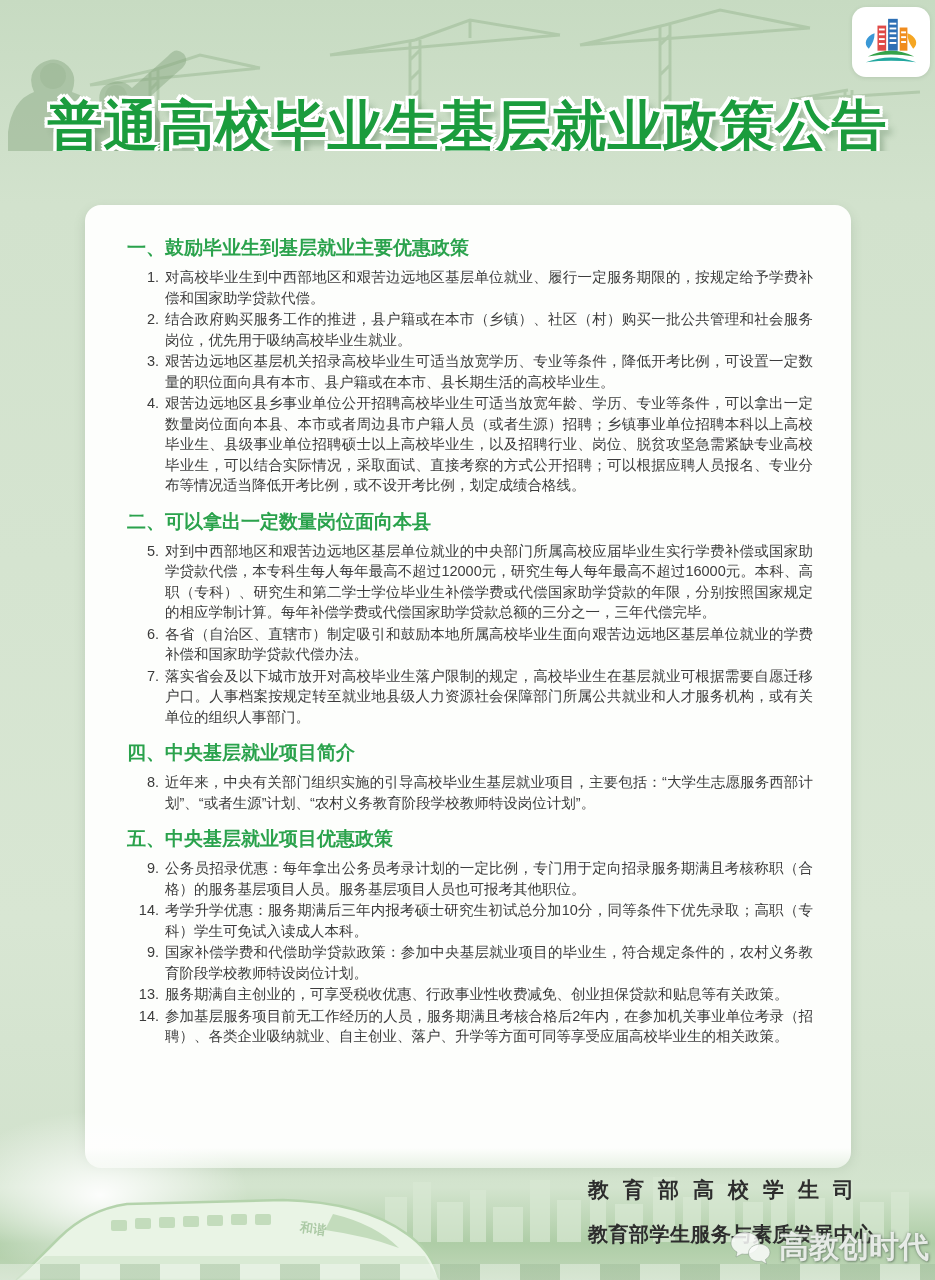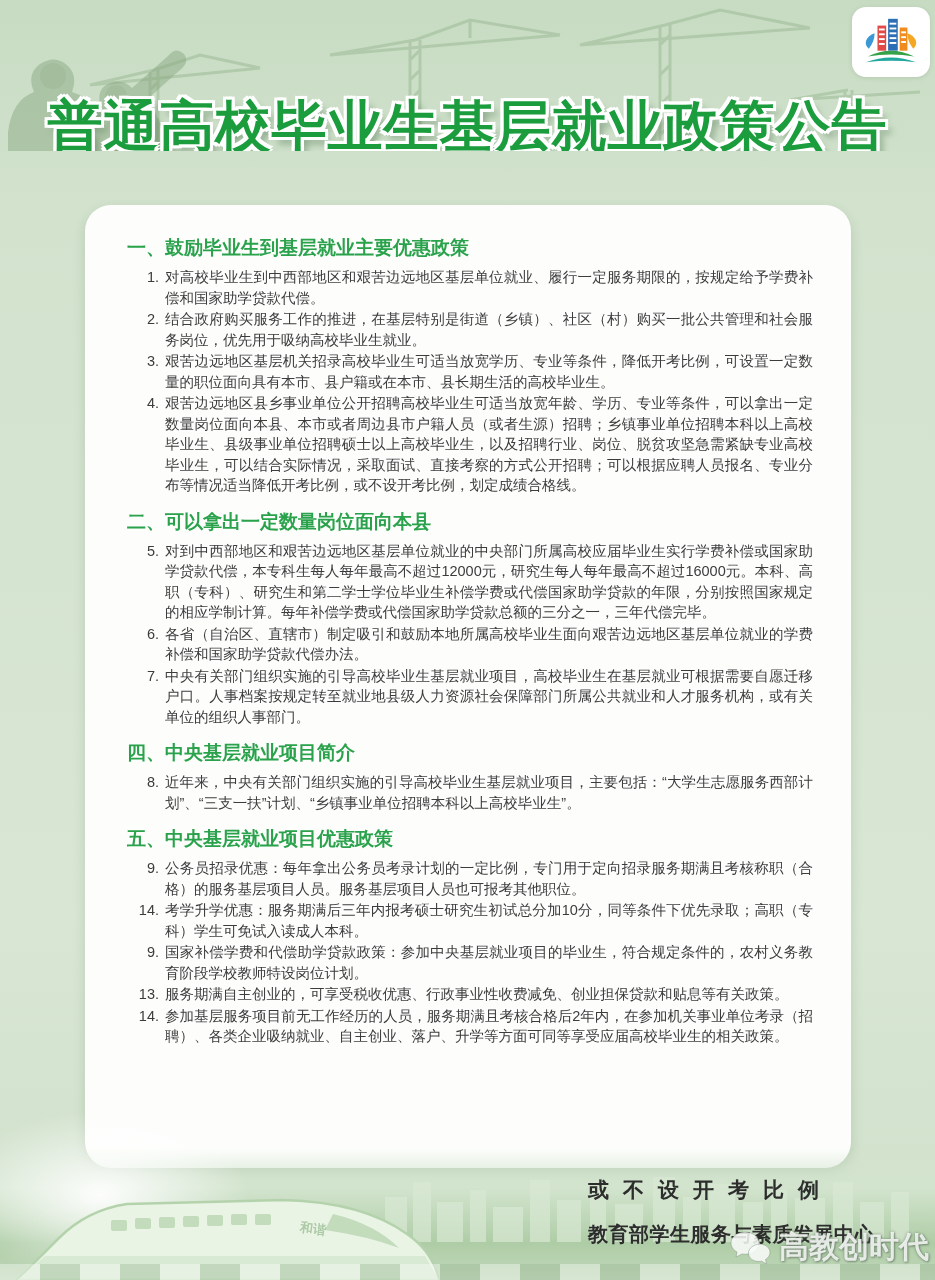--- a/index.html
+++ b/index.html
@@ -15,21 +15,21 @@
             border-radius:14px;display:flex;align-items:center;justify-content:center;
             box-shadow:0 1px 4px rgba(60,90,60,.15);}
   .page-title{position:absolute;top:90px;left:0;width:100%;text-align:center;
               font-size:55px;font-weight:900;letter-spacing:1px;color:#1b9c3d;
               text-shadow:-3px -3px 0 #fff,3px -3px 0 #fff,-3px 3px 0 #fff,3px 3px 0 #fff,
                           -3px 0 0 #fff,3px 0 0 #fff,0 -3px 0 #fff,0 3px 0 #fff,
                           6px 7px 7px rgba(50,95,55,.45);}
 
   
   .card{position:absolute;left:85px;top:205px;width:766px;height:963px;box-sizing:border-box;
-        background:#fdfefc;border-radius:26px;padding:28px 38px 18px 42px;
+        background:#fdfefc;border-radius:16px;padding:28px 38px 18px 42px;
         box-shadow:0 5px 12px rgba(80,110,80,.20);overflow:hidden;}
   .section-heading{color:#2aa24c;font-size:19px;font-weight:bold;margin:13px 0 6px 0;}
   .section-heading.first{margin-top:2px;}
   .item{display:flex;font-size:14.5px;line-height:20.5px;color:#3c3c3c;margin-bottom:1px;}
   .item .num{flex:0 0 32px;text-align:right;padding-right:6px;}
   .item .txt{flex:1;text-align:justify;}
 
   
   .footer{position:absolute;left:0;bottom:0;width:935px;height:132px;
           background:linear-gradient(180deg,rgba(238,246,236,0) 0%,#d3e4ce 30%,#aecda6 72%,#c2d8bb 100%);}
@@ -99,21 +99,21 @@
 
   <div class="card">
 
     <div class="section-heading first">一、鼓励毕业生到基层就业主要优惠政策</div>
     <div class="item">
       <span class="num">1.</span>
       <span class="txt">对高校毕业生到中西部地区和艰苦边远地区基层单位就业、履行一定服务期限的，按规定给予学费补偿和国家助学贷款代偿。</span>
     </div>
     <div class="item">
       <span class="num">2.</span>
-      <span class="txt">结合政府购买服务工作的推进，在基层特别是街道（乡镇）、社区（村）购买一批公共管理和社会服务岗位，优先用于吸纳高校毕业生就业。</span>
+      <span class="txt">结合政府购买服务工作的推进，县户籍或在本市（乡镇）、社区（村）购买一批公共管理和社会服务岗位，优先用于吸纳高校毕业生就业。</span>
     </div>
     <div class="item">
       <span class="num">3.</span>
       <span class="txt">艰苦边远地区基层机关招录高校毕业生可适当放宽学历、专业等条件，降低开考比例，可设置一定数量的职位面向具有本市、县户籍或在本市、县长期生活的高校毕业生。</span>
     </div>
     <div class="item">
       <span class="num">4.</span>
       <span class="txt">艰苦边远地区县乡事业单位公开招聘高校毕业生可适当放宽年龄、学历、专业等条件，可以拿出一定数量岗位面向本县、本市或者周边县市户籍人员（或者生源）招聘；乡镇事业单位招聘本科以上高校毕业生、县级事业单位招聘硕士以上高校毕业生，以及招聘行业、岗位、脱贫攻坚急需紧缺专业高校毕业生，可以结合实际情况，采取面试、直接考察的方式公开招聘；可以根据应聘人员报名、专业分布等情况适当降低开考比例，或不设开考比例，划定成绩合格线。</span>
     </div>
 
@@ -122,27 +122,27 @@
       <span class="num">5.</span>
       <span class="txt">对到中西部地区和艰苦边远地区基层单位就业的中央部门所属高校应届毕业生实行学费补偿或国家助学贷款代偿，本专科生每人每年最高不超过12000元，研究生每人每年最高不超过16000元。本科、高职（专科）、研究生和第二学士学位毕业生补偿学费或代偿国家助学贷款的年限，分别按照国家规定的相应学制计算。每年补偿学费或代偿国家助学贷款总额的三分之一，三年代偿完毕。</span>
     </div>
     <div class="item">
       <span class="num">6.</span>
       <span class="txt">各省（自治区、直辖市）制定吸引和鼓励本地所属高校毕业生面向艰苦边远地区基层单位就业的学费补偿和国家助学贷款代偿办法。</span>
     </div>
 
     <div class="item">
       <span class="num">7.</span>
-      <span class="txt">中央有关部门组织实施的引导高校毕业生基层就业项目，高校毕业生在基层就业可根据需要自愿迁移户口。人事档案按规定转至就业地县级人力资源社会保障部门所属公共就业和人才服务机构，或有关单位的组织人事部门。</span>
+      <span class="txt">落实省会及以下城市放开对高校毕业生落户限制的规定，高校毕业生在基层就业可根据需要自愿迁移户口。人事档案按规定转至就业地县级人力资源社会保障部门所属公共就业和人才服务机构，或有关单位的组织人事部门。</span>
     </div>
 
     <div class="section-heading">四、中央基层就业项目简介</div>
     <div class="item">
       <span class="num">8.</span>
-      <span class="txt">近年来，中央有关部门组织实施的引导高校毕业生基层就业项目，主要包括：“大学生志愿服务西部计划”、“三支一扶”计划、“乡镇事业单位招聘本科以上高校毕业生”。</span>
+      <span class="txt">近年来，中央有关部门组织实施的引导高校毕业生基层就业项目，主要包括：“大学生志愿服务西部计划”、“或者生源”计划、“农村义务教育阶段学校教师特设岗位计划”。</span>
     </div>
 
     <div class="section-heading">五、中央基层就业项目优惠政策</div>
     <div class="item">
       <span class="num">9.</span>
       <span class="txt">公务员招录优惠：每年拿出公务员考录计划的一定比例，专门用于定向招录服务期满且考核称职（合格）的服务基层项目人员。服务基层项目人员也可报考其他职位。</span>
     </div>
     <div class="item">
       <span class="num">14.</span>
       <span class="txt">考学升学优惠：服务期满后三年内报考硕士研究生初试总分加10分，同等条件下优先录取；高职（专科）学生可免试入读成人本科。</span>
@@ -198,21 +198,21 @@
           <rect x="216" y="38" width="16" height="11" rx="2"></rect>
         <rect x="240" y="38" width="16" height="11" rx="2"></rect>
       </g>
       <path d="M30,80 L410,80 L424,104 L2,104 Z" fill="#d4e7cf" opacity=".8"></path>
     </svg>
     <div class="train-label">和谐</div>
     <div class="rails"></div>
   </div>
 
   <div class="org">
-    <div class="org-line1">或不设开考比例</div>
+    <div class="org-line1">教育部高校学生司</div>
     <div class="org-line2">教育部学生服务与素质发展中心</div>
   </div>
 
   <div class="watermark">
     <svg width="42" height="36" viewBox="0 0 42 36">
       <path d="M16,2 C8,2 2,7 2,13 C2,17 4.5,20 8,22 L7,27 L13,24 C14,24.2 15,24.3 16,24.3 C24,24.3 30,19.5 30,13 C30,7 24,2 16,2 Z" fill="rgba(250,252,250,.85)" stroke="rgba(130,150,130,.5)"></path>
       <path d="M31,14 C37,14.5 41,18 41,22.5 C41,25.5 39,28 36.5,29.5 L37.5,34 L32.5,31.2 C31.7,31.4 30.8,31.5 30,31.5 C24,31.5 19.5,28 19.5,23 C19.5,18.5 24,14.5 31,14 Z" fill="rgba(250,252,250,.85)" stroke="rgba(130,150,130,.5)"></path>
     </svg>
     <span>高教创时代</span>
   </div>

